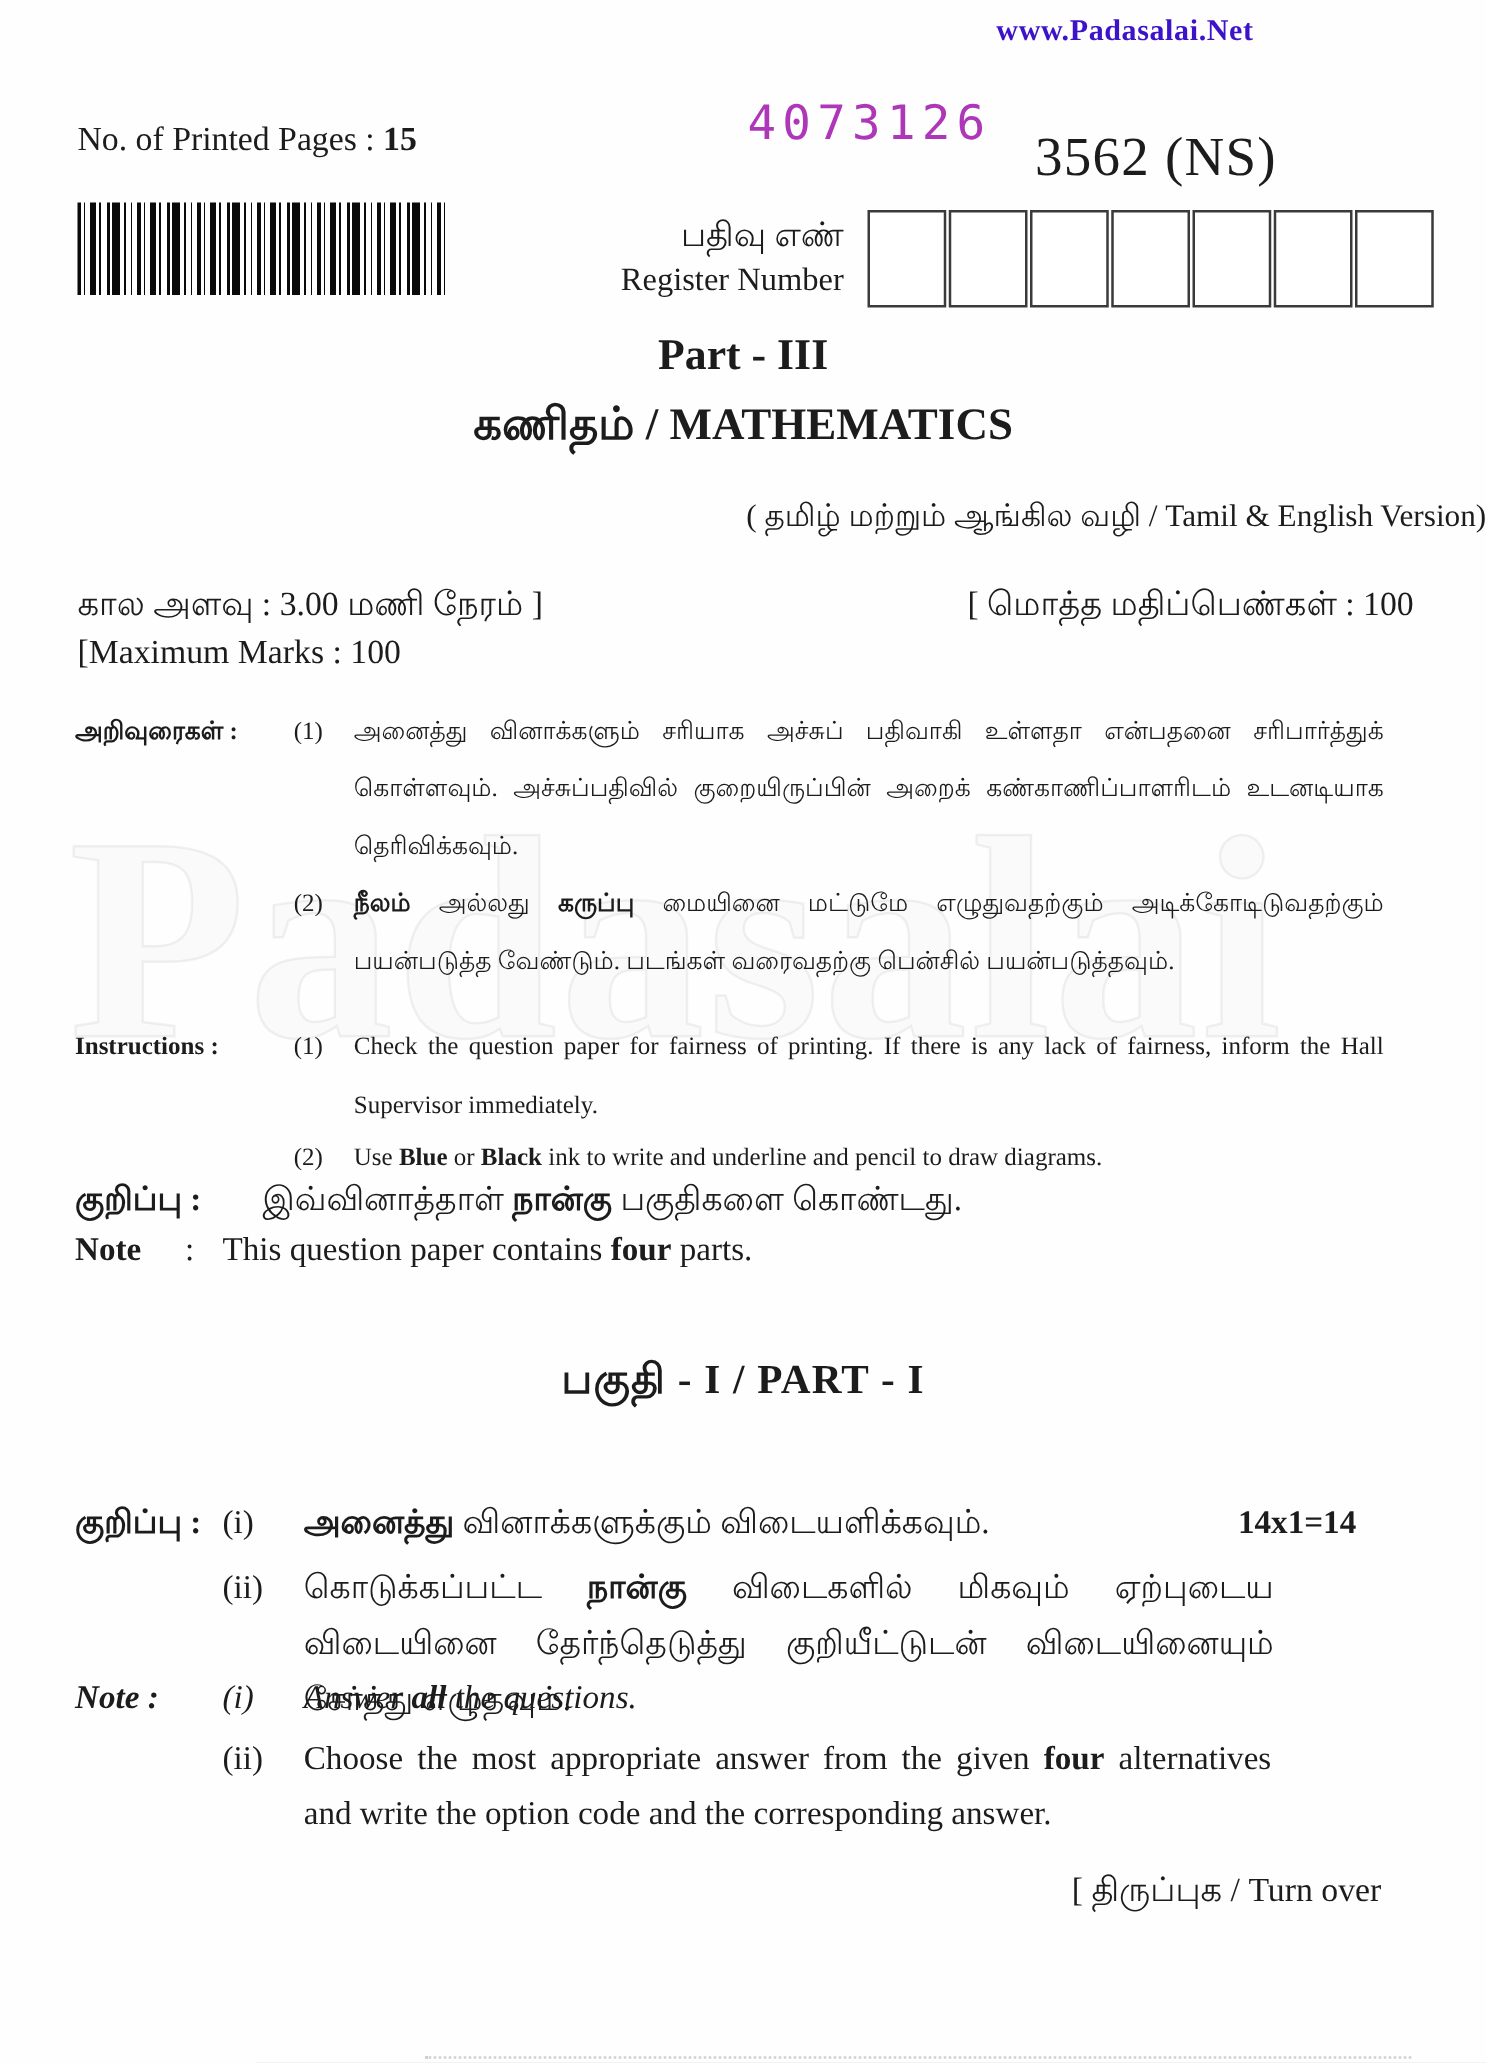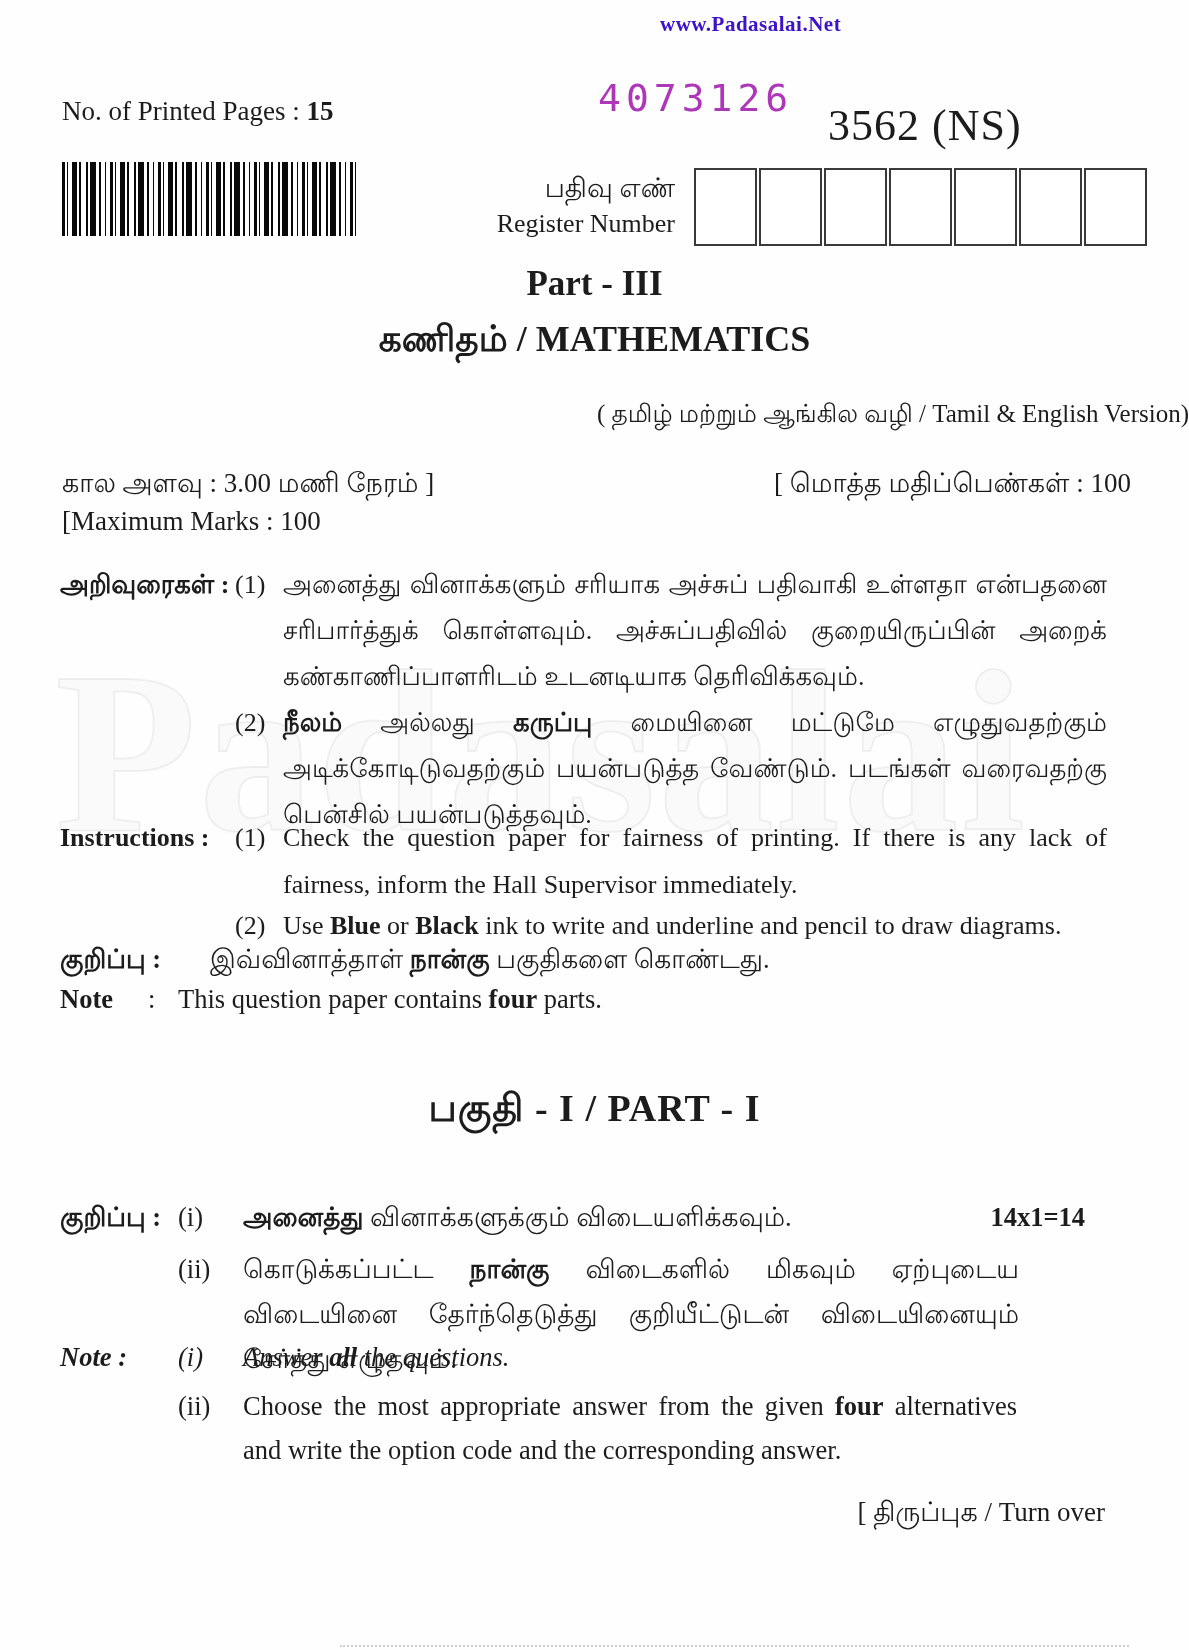--- a/index.html
+++ b/index.html
@@ -17,22 +17,22 @@
   
   .watermark{
     position:absolute;top:618px;left:55px;width:1100px;
     font-size:232px;font-weight:bold;letter-spacing:2px;
     color:rgba(0,0,0,0.015);
     -webkit-text-stroke:2px rgba(0,0,0,0.055);
     white-space:nowrap;pointer-events:none;user-select:none;
   }
 
   
-  .site-link{top:12px;left:660px;width:480px;text-align:left;
-    font-size:21px;font-weight:bold;color:#3d13c9;letter-spacing:.5px;}
+  .site-link{top:12px;left:660px;width:480px;text-align:center;
+    font-size:24px;font-weight:bold;color:#3d13c9;letter-spacing:.5px;}
   .printed-pages{top:96px;left:62px;font-size:27px;}
   .printed-pages b{font-weight:bold;}
   .stamp{top:76px;left:598px;font-family:"DejaVu Sans Mono",monospace;
     font-size:38px;letter-spacing:5px;color:#e05a76;opacity:.88;}
   .paper-code{top:100px;left:828px;font-size:44px;font-weight:normal;letter-spacing:1px;}
 
   .barcode{top:162px;left:62px;width:296px;height:74px;
     background:repeating-linear-gradient(90deg,
       #0a0a0a 0 3px,#fff 3px 5px,#0a0a0a 5px 6px,#fff 6px 10px,
       #0a0a0a 10px 15px,#fff 15px 17px,#0a0a0a 17px 19px,#fff 19px 24px,
@@ -51,42 +51,42 @@
   .subject-title{top:318px;left:0;right:0;text-align:center;font-size:36px;font-weight:bold;}
   .version-line{top:400px;left:0;right:0;text-align:right;font-size:25px;}
 
   
   .meta-row{left:62px;right:58px;display:flex;justify-content:space-between;font-size:27px;}
   .meta-ta{top:468px;}
   .meta-en{top:506px;}
 
   
   .instr-row{left:60px;right:82px;display:grid;grid-template-columns:175px 48px 1fr;
-    font-size:26px;line-height:46px;}
+    font-size:20px;line-height:46px;}
   .instr-row .txt{text-align:justify;}
   .instr-row .lbl{font-weight:bold;}
   .p1-row{left:60px;right:82px;display:grid;grid-template-columns:118px 65px 1fr;
     font-size:26.5px;line-height:45px;}
   .p1-row .lbl{font-weight:bold;}
   .note-row{left:60px;right:82px;display:grid;grid-template-columns:150px 1fr;
     font-size:26.5px;line-height:45px;}
   .note-row .lbl{font-weight:bold;}
   .noteen-row{left:60px;right:82px;display:grid;grid-template-columns:88px 30px 1fr;
     font-size:26.5px;line-height:45px;}
   .noteen-row .lbl{font-weight:bold;}
 
   .t-instr1{top:562px;}
   .t-instr2{top:700px;}
   .e-instr1{top:814px;line-height:47px;}
   .e-instr2{top:903px;}
   .note-ta{top:937px;}
   .note-en{top:977px;}
 
   .part1-heading{top:1086px;left:0;right:0;text-align:center;
-    font-size:38px;font-weight:bold;letter-spacing:1px;}
+    font-size:33px;font-weight:bold;letter-spacing:1px;}
 
   .p1-i{top:1195px;}
   .p1-i .withmarks{display:flex;}
   .marks{font-weight:bold;margin-left:auto;padding-right:22px;white-space:nowrap;}
   .p1-ii{top:1247px;}
   .p1-ii .txt{text-align:justify;padding-right:88px;}
   .p1-en-i{top:1335px;font-style:italic;}
   .p1-en-ii{top:1384px;line-height:44px;}
   .p1-en-ii .txt{text-align:justify;padding-right:90px;}
 

